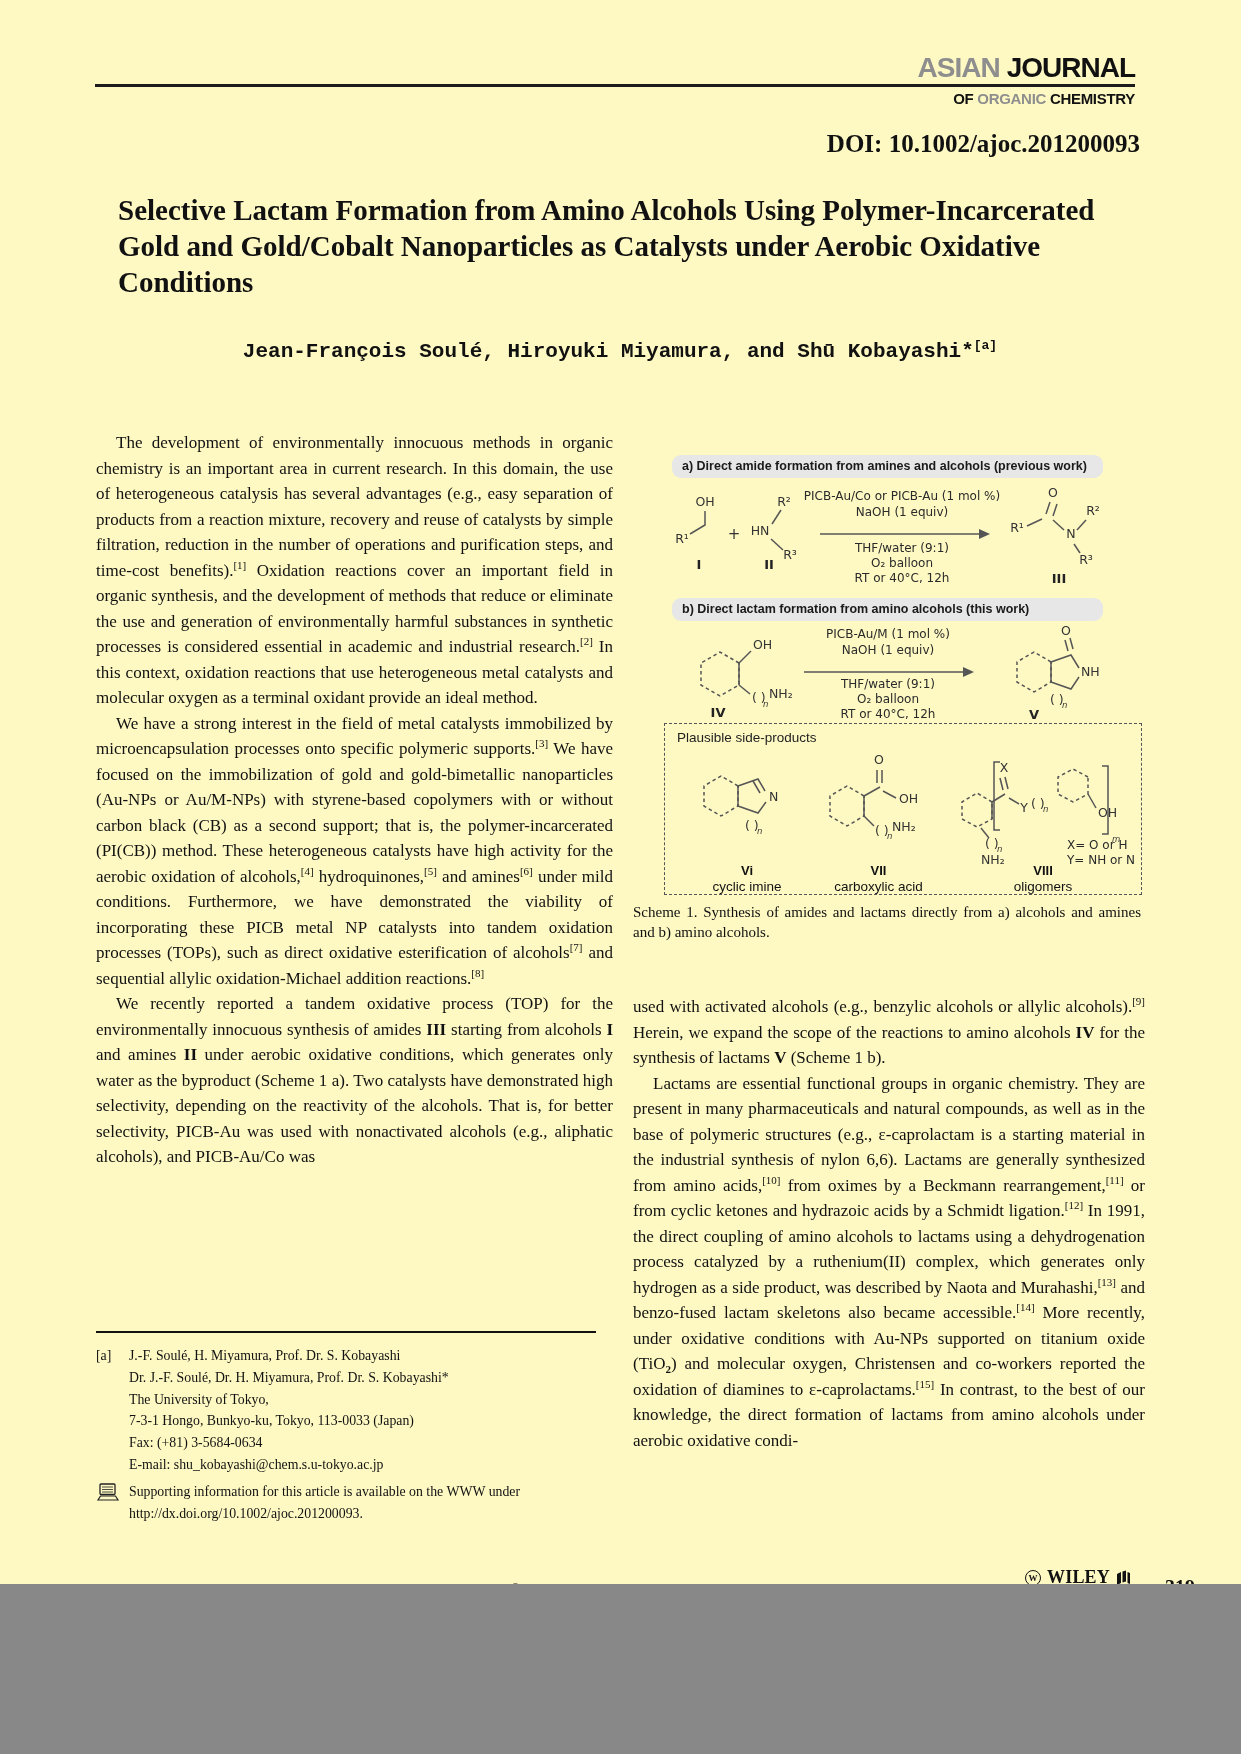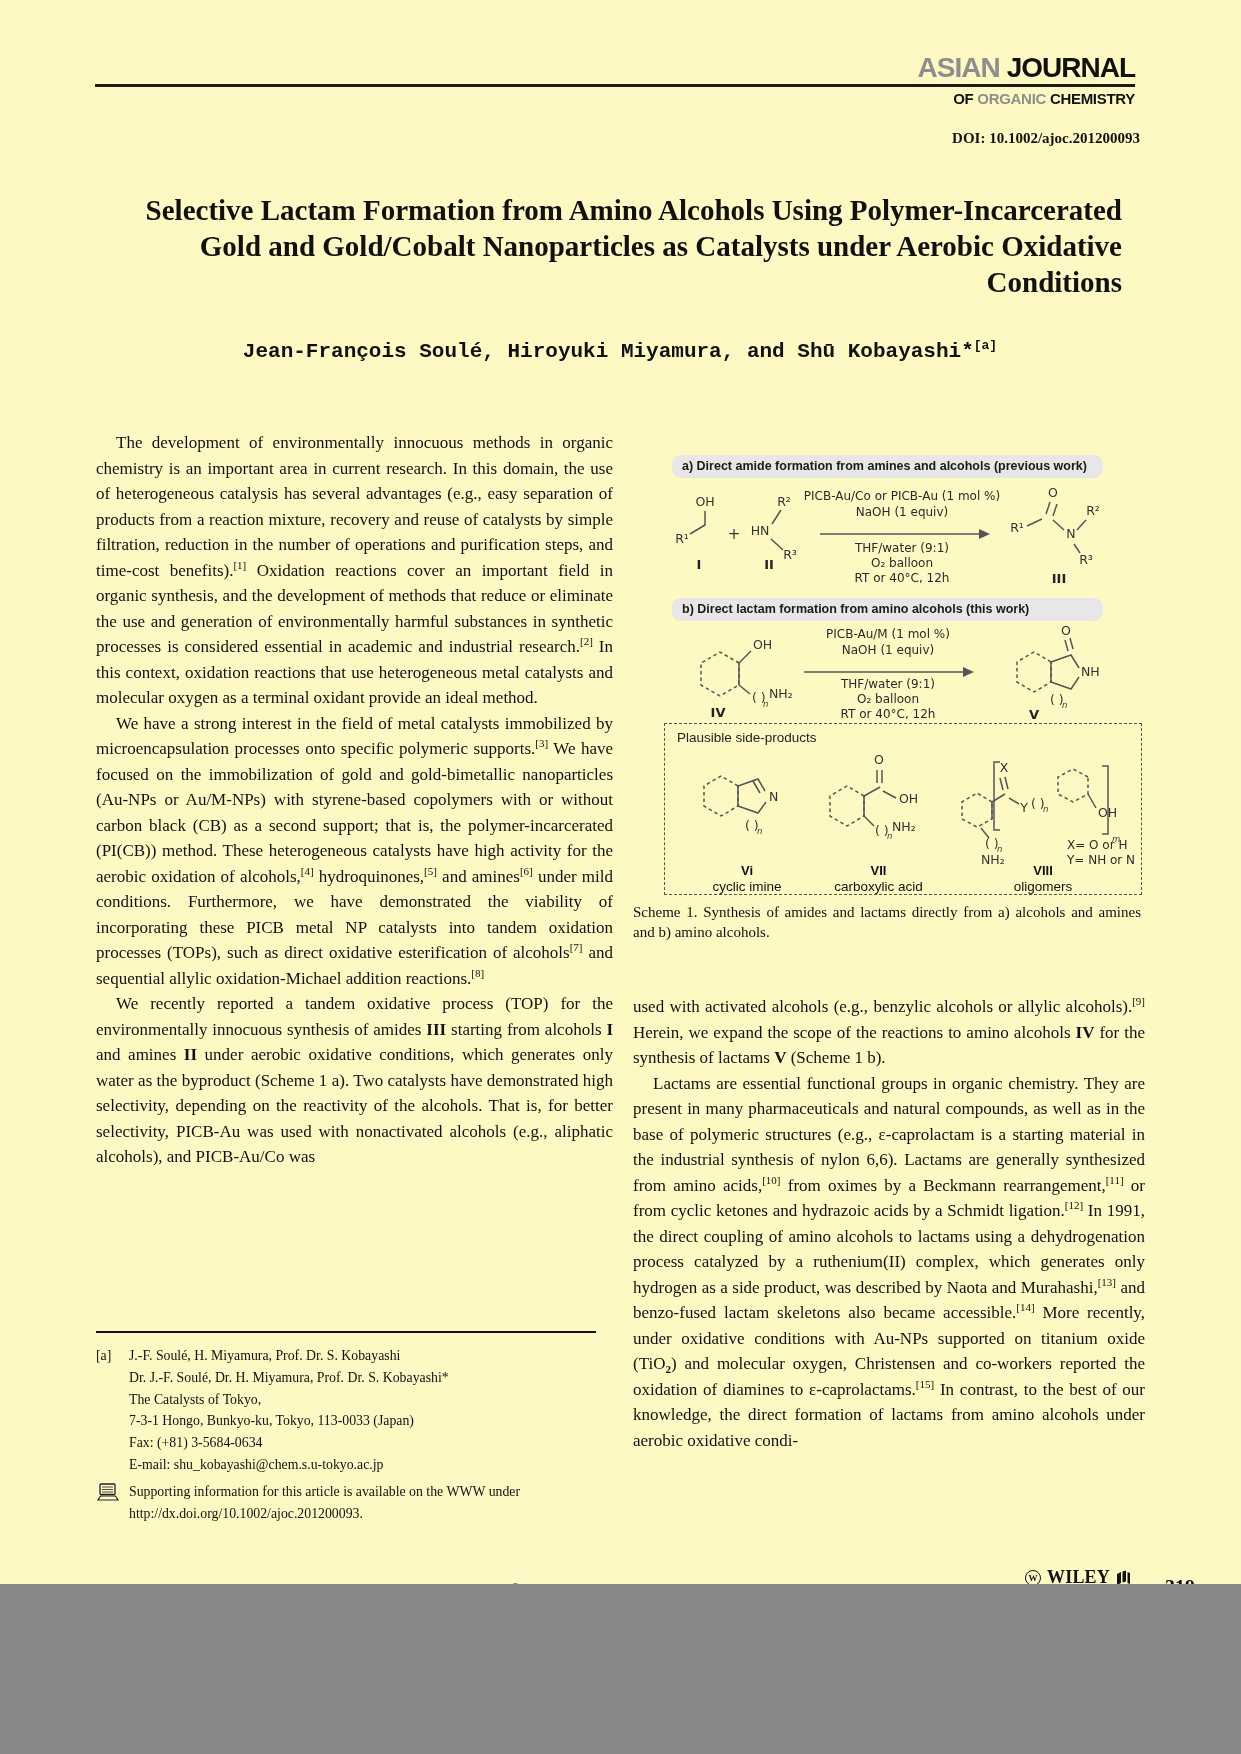--- a/index.html
+++ b/index.html
@@ -7,24 +7,24 @@
           font-family:"Liberation Serif", serif; color:#111; overflow:hidden; }
 
   
   .masthead-line1 { position:absolute; top:52px; right:106px;
     font-family:"Liberation Sans", sans-serif; font-weight:bold; font-size:28px; letter-spacing:-1px; white-space:nowrap; }
   .masthead-line1 .gray { color:#8e8e8e; margin-right:7px; }
   .masthead-rule { position:absolute; left:95px; right:106px; top:84px; height:3px; background:#1c1c1c; }
   .masthead-line2 { position:absolute; top:90px; right:106px;
     font-family:"Liberation Sans", sans-serif; font-weight:bold; font-size:15px; letter-spacing:-0.3px; white-space:nowrap; }
   .masthead-line2 .gray { color:#8e8e8e; }
-  .doi { position:absolute; top:130px; right:101px; font-weight:bold; font-size:15px; }
-
-  
-  .title { position:absolute; top:192px; left:118px; width:1004px; text-align:right;
+  .doi { position:absolute; top:130px; right:101px; font-weight:bold; font-size:25px; }
+
+  
+  .title { position:absolute; top:192px; left:118px; width:1004px; text-align:left;
            font-size:29px; font-weight:bold; line-height:36px; }
   .authors { position:absolute; top:340px; left:118px; width:1004px; text-align:center;
              font-size:21px; font-weight:bold;font-family:Liberation Mono, monospace; }
   .authors sup { font-size:13px; }
 
   
   .col-left  { position:absolute; left:96px;  top:430px; width:517px; height:898px; overflow:hidden;
                font-size:17px; line-height:25.5px; text-align:justify; }
   .col-right { position:absolute; left:633px; top:994px; width:512px; height:575px; overflow:hidden;
                font-size:17px; line-height:25.5px; text-align:justify; }
@@ -259,21 +259,21 @@
     <p class="no-indent"><span>used with activated alcohols (e.g., benzylic alcohols or allylic alcohols).</span><sup>[9]</sup><span> Herein, we expand the scope of the reactions to amino alcohols </span><span class="b">IV</span><span> for the synthesis of lactams </span><span class="b">V</span><span> (Scheme 1 b).</span></p>
     <p><span>Lactams are essential functional groups in organic chemistry. They are present in many pharmaceuticals and natural compounds, as well as in the base of polymeric structures (e.g., ε-caprolactam is a starting material in the industrial synthesis of nylon 6,6). Lactams are generally synthesized from amino acids,</span><sup>[10]</sup><span> from oximes by a Beckmann rearrangement,</span><sup>[11]</sup><span> or from cyclic ketones and hydrazoic acids by a Schmidt ligation.</span><sup>[12]</sup><span> In 1991, the direct coupling of amino alcohols to lactams using a dehydrogenation process catalyzed by a ruthenium(II) complex, which generates only hydrogen as a side product, was described by Naota and Murahashi,</span><sup>[13]</sup><span> and benzo-fused lactam skeletons also became accessible.</span><sup>[14]</sup><span> More recently, under oxidative conditions with Au-NPs supported on titanium oxide (TiO</span><sub class="b">2</sub><span>) and molecular oxygen, Christensen and co-workers reported the oxidation of diamines to ε-caprolactams.</span><sup>[15]</sup><span> In contrast, to the best of our knowledge, the direct formation of lactams from amino alcohols under aerobic oxidative condi-</span></p>
   </div>
 
   <div class="fn-rule"></div>
   <div class="footnote">
     <div class="fn-entry">
       <span class="fn-marker">[a]</span>
       <div>J.-F. Soulé, H. Miyamura, Prof. Dr. S. Kobayashi</div>
       <div>Dr. J.-F. Soulé, Dr. H. Miyamura, Prof. Dr. S. Kobayashi*</div>
-      <div>The Catalysts of Tokyo,</div>
+      <div>The University of Tokyo,</div>
       <div>7-3-1 Hongo, Bunkyo-ku, Tokyo, 113-0033 (Japan)</div>
       <div>Fax: (+81) 3-5684-0634</div>
       <div>E-mail: shu_kobayashi@chem.s.u-tokyo.ac.jp</div>
     </div>
     <div class="fn-supporting">
       <span class="fn-icon">
         <svg width="24" height="19" viewBox="0 0 24 19">
           <rect x="4" y="1" width="15" height="10.5" rx="1" fill="none" stroke="#222" stroke-width="1.3"></rect>
           <line x1="6" y1="4" x2="17" y2="4" stroke="#222" stroke-width="0.8"></line>
           <line x1="6" y1="6.5" x2="17" y2="6.5" stroke="#222" stroke-width="0.8"></line>

